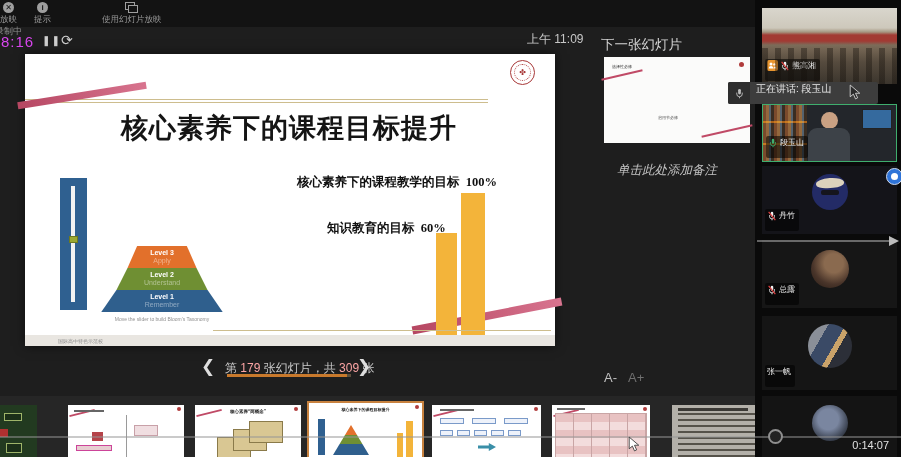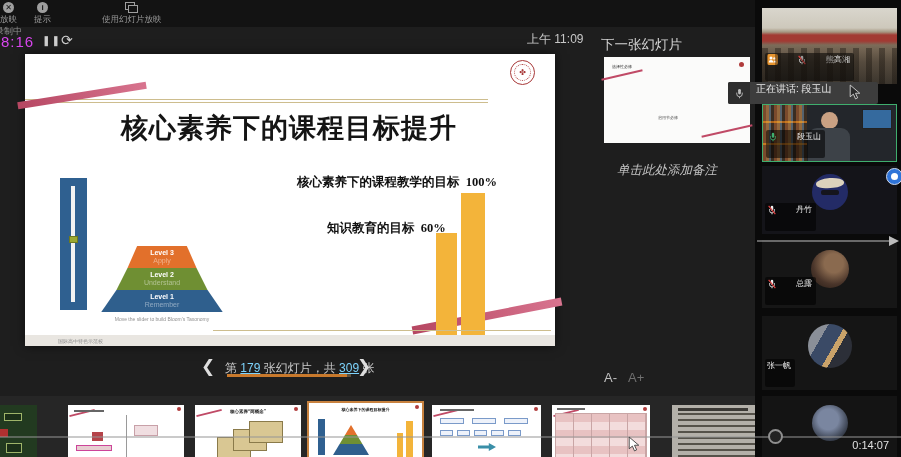--- a/index.html
+++ b/index.html
@@ -61,21 +61,21 @@
   .lab2{left:302px;top:166px;}
   .chart-bar{position:absolute;bottom:2px;background:#f3b43a;}
   .bar-a{left:411px;width:21px;}
   .bar-b{left:436px;width:24px;}
 
   
   .nav-chevron{font-size:17px;font-weight:bold;color:#dedede;cursor:pointer;}
   .nav-prev{left:201px;top:356px;}
   .nav-next{left:357px;top:356px;}
   .nav-text{left:225px;top:360px;font-size:12px;color:#c9c9c9;white-space:nowrap;}
-  .nav-text .num{color:#7dd3fc;text-decoration:underline;}
+  .nav-text .num{color:#fca5a5;}
   .nav-progress{left:227px;top:374px;width:124px;height:3px;background:#5c4f3c;}
   .nav-fill{height:3px;background:#c8792c;}
 
   .a-btn{top:370px;font-size:13px;cursor:pointer;}
   .a-minus{left:604px;color:#c0c0c0;}
   .a-plus{left:628px;color:#707070;}
 
   
   .np-heading{left:601px;top:36px;font-size:13.5px;color:#d5d5d5;}
   .np-thumb{left:604px;top:57px;width:146px;height:86px;background:#fbfbfa;}
@@ -123,22 +123,22 @@
       repeating-linear-gradient(180deg,#e8c2c2 0 8px,#f3dcdc 8px 16px);outline:1px solid #c9a5a5;}
   .t6 .tcols{position:absolute;left:4px;top:9px;width:90px;height:48px;background:
       repeating-linear-gradient(90deg,transparent 0 17px,#c9a5a5 17px 18px);}
   .t7{left:672px;width:100px;background:#b3b0a9;}
   .t7 .lines{position:absolute;left:6px;top:8px;width:86px;height:46px;background:
       repeating-linear-gradient(180deg,#55524a 0 2px,transparent 2px 6px);}
   .t7 .head{position:absolute;left:6px;top:3px;width:70px;height:3px;background:#3b3935;}
 
   
   .vtile{position:absolute;left:7px;width:135px;background:#161616;overflow:hidden;}
-  .vlabel{position:absolute;left:3px;bottom:3px;display:flex;align-items:center;gap:19px;
-          background:rgba(0,0,0,.55);padding:1px 4px 16px 2px;border-radius:2px;font-size:8px;color:#ececec;white-space:nowrap;}
+  .vlabel{position:absolute;left:3px;bottom:3px;display:flex;align-items:center;gap:2px;
+          background:rgba(0,0,0,.55);padding:1px 4px 10px 2px;border-radius:2px;font-size:8px;color:#ececec;white-space:nowrap;}
   .ppl-badge{width:11px;height:11px;border-radius:2px;background:#e8952f;display:flex;align-items:center;justify-content:center;}
   .tile1{top:8px;height:76px;background:
       linear-gradient(180deg,#d9d6cd 0,#cdc8bb 20px,#a59782 24px,#a23a33 27px,#a23a33 33px,#7c6c59 37px,#564b3e 54px,#3b352d 76px);}
   .tile1::after{content:"";position:absolute;left:0;right:0;top:40px;bottom:0;background:
       repeating-linear-gradient(90deg,rgba(20,15,10,.38) 0 6px,transparent 6px 13px);}
   .tile2{top:104px;height:58px;background:#23262b;border:1.5px solid #3fae6e;}
   .bookshelf{position:absolute;left:0;top:0;width:44px;height:100%;background:
       repeating-linear-gradient(90deg,#7a4a2c 0 3px,#93683d 3px 6px,#54626e 6px 8px,#3a2d22 8px 11px),
       linear-gradient(180deg,transparent 16px,#c9a05f 16px 18px,transparent 18px 38px,#c9a05f 38px 40px,transparent 40px);
       background-blend-mode:overlay;}

